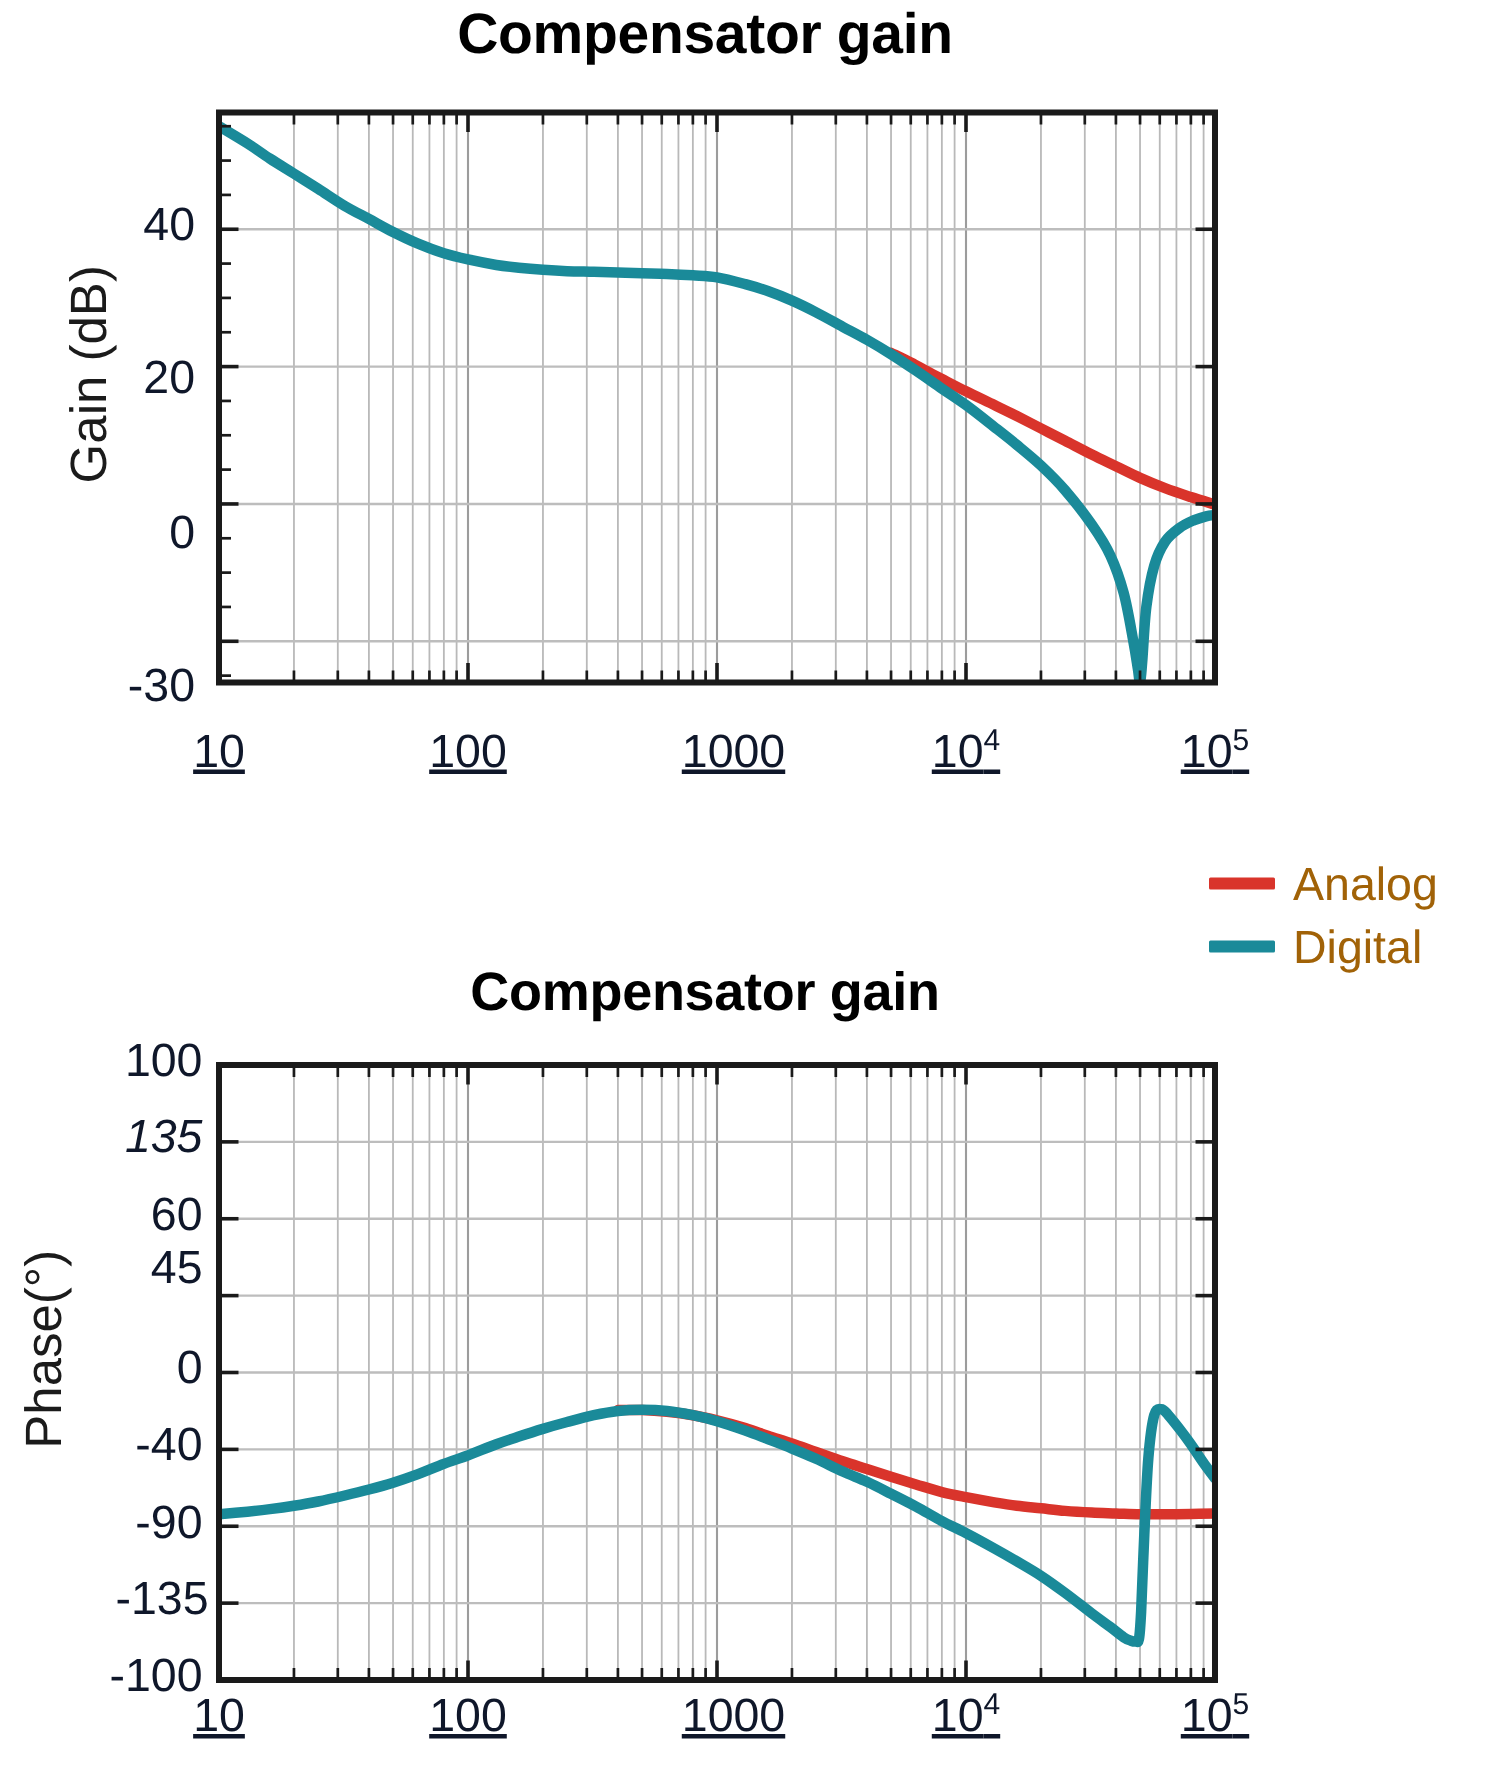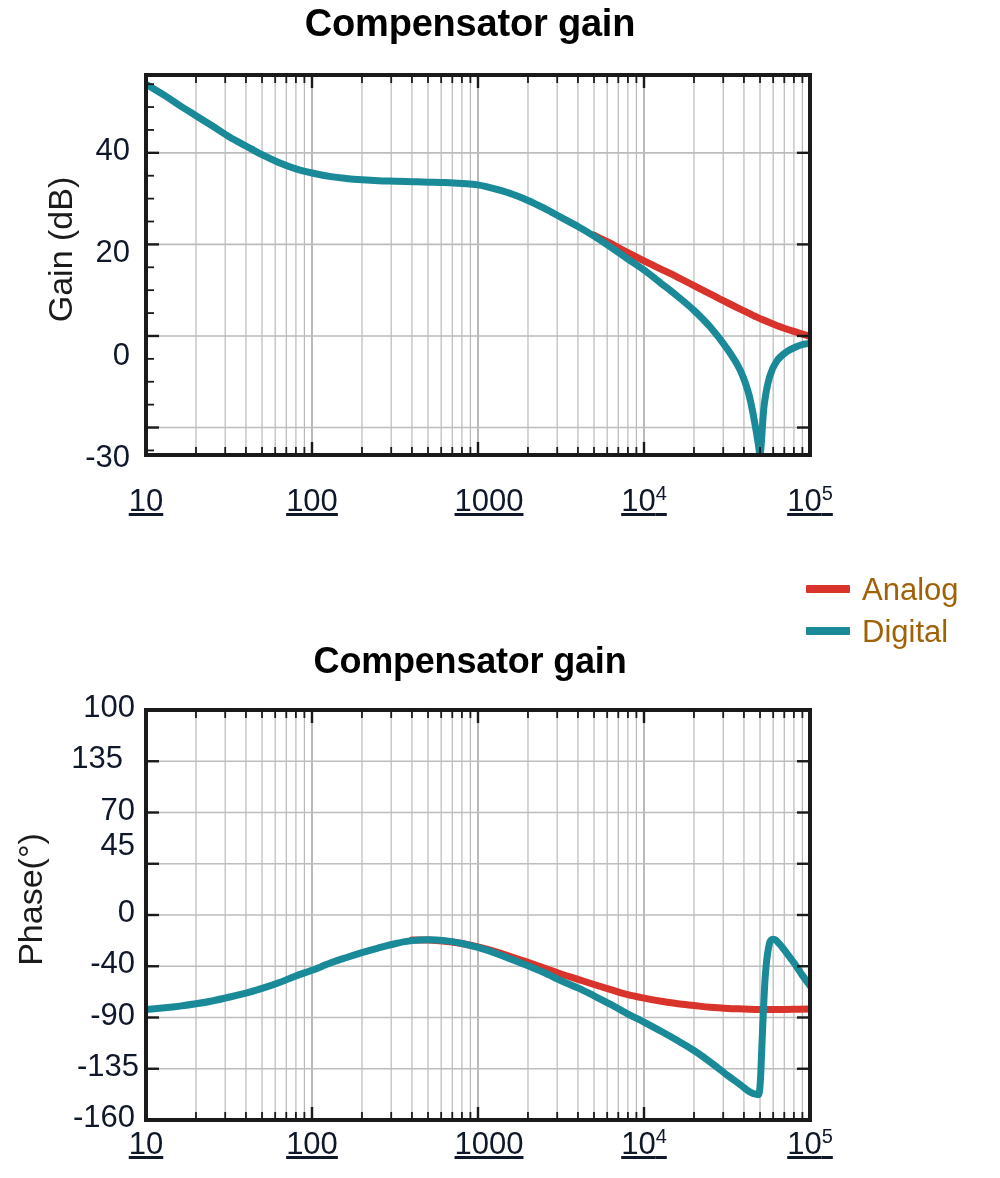--- a/index.html
+++ b/index.html
@@ -228,28 +228,28 @@
       <span class="legend-text">Digital</span>
     </div>
   </div>
 
   <div class="chart-title" id="phase-title">Compensator gain</div>
 
   <div class="axis-label" id="phase-ylabel">Phase(°)</div>
 
   <div id="phase-yticks">
       <div class="tick-label ylab" style="left: 20px; width: 115px; top: 689px;">100</div>
-      <div class="tick-label ylab" style="left: 8px; width: 115px; top: 740.25px;">135</div>
-      <div class="tick-label ylab" style="left: 20px; width: 115px; top: 791.5px;">70</div>
+      <div class="tick-label ylab" style="left: 20px; width: 115px; top: 740.25px; font-style: italic;">135</div>
+      <div class="tick-label ylab" style="left: 20px; width: 115px; top: 791.5px;">60</div>
       <div class="tick-label ylab" style="left: 20px; width: 115px; top: 827px;">45</div>
       <div class="tick-label ylab" style="left: 20px; width: 115px; top: 894px;">0</div>
       <div class="tick-label ylab" style="left: 20px; width: 115px; top: 945.25px;">-40</div>
       <div class="tick-label ylab" style="left: 20px; width: 115px; top: 996.5px;">-90</div>
       <div class="tick-label ylab" style="left: 24px; width: 115px; top: 1047.75px;">-135</div>
-      <div class="tick-label ylab" style="left: 20px; width: 115px; top: 1099px;">-160</div>
+      <div class="tick-label ylab" style="left: 20px; width: 115px; top: 1099px;">-100</div>
     </div>
 
   <div class="tick-label xlab" style="left:106px;top:1126px;width:80px;">10</div>
   <div class="tick-label xlab" style="left:272px;top:1126px;width:80px;">100</div>
   <div class="tick-label xlab" style="left:429px;top:1126px;width:120px;">1000</div>
   <div class="tick-label xlab" id="px4" style="left:604px;top:1126px;width:80px;">10<span class="sup">4</span></div>
   <div class="tick-label xlab" id="px5" style="left:770px;top:1126px;width:80px;">10<span class="sup">5</span></div>
 
   <svg id="phase-svg" width="1000" height="480" viewBox="0 0 1000 480" style="position:absolute;left:0;top:700px;">
     <g id="phase-grid">

